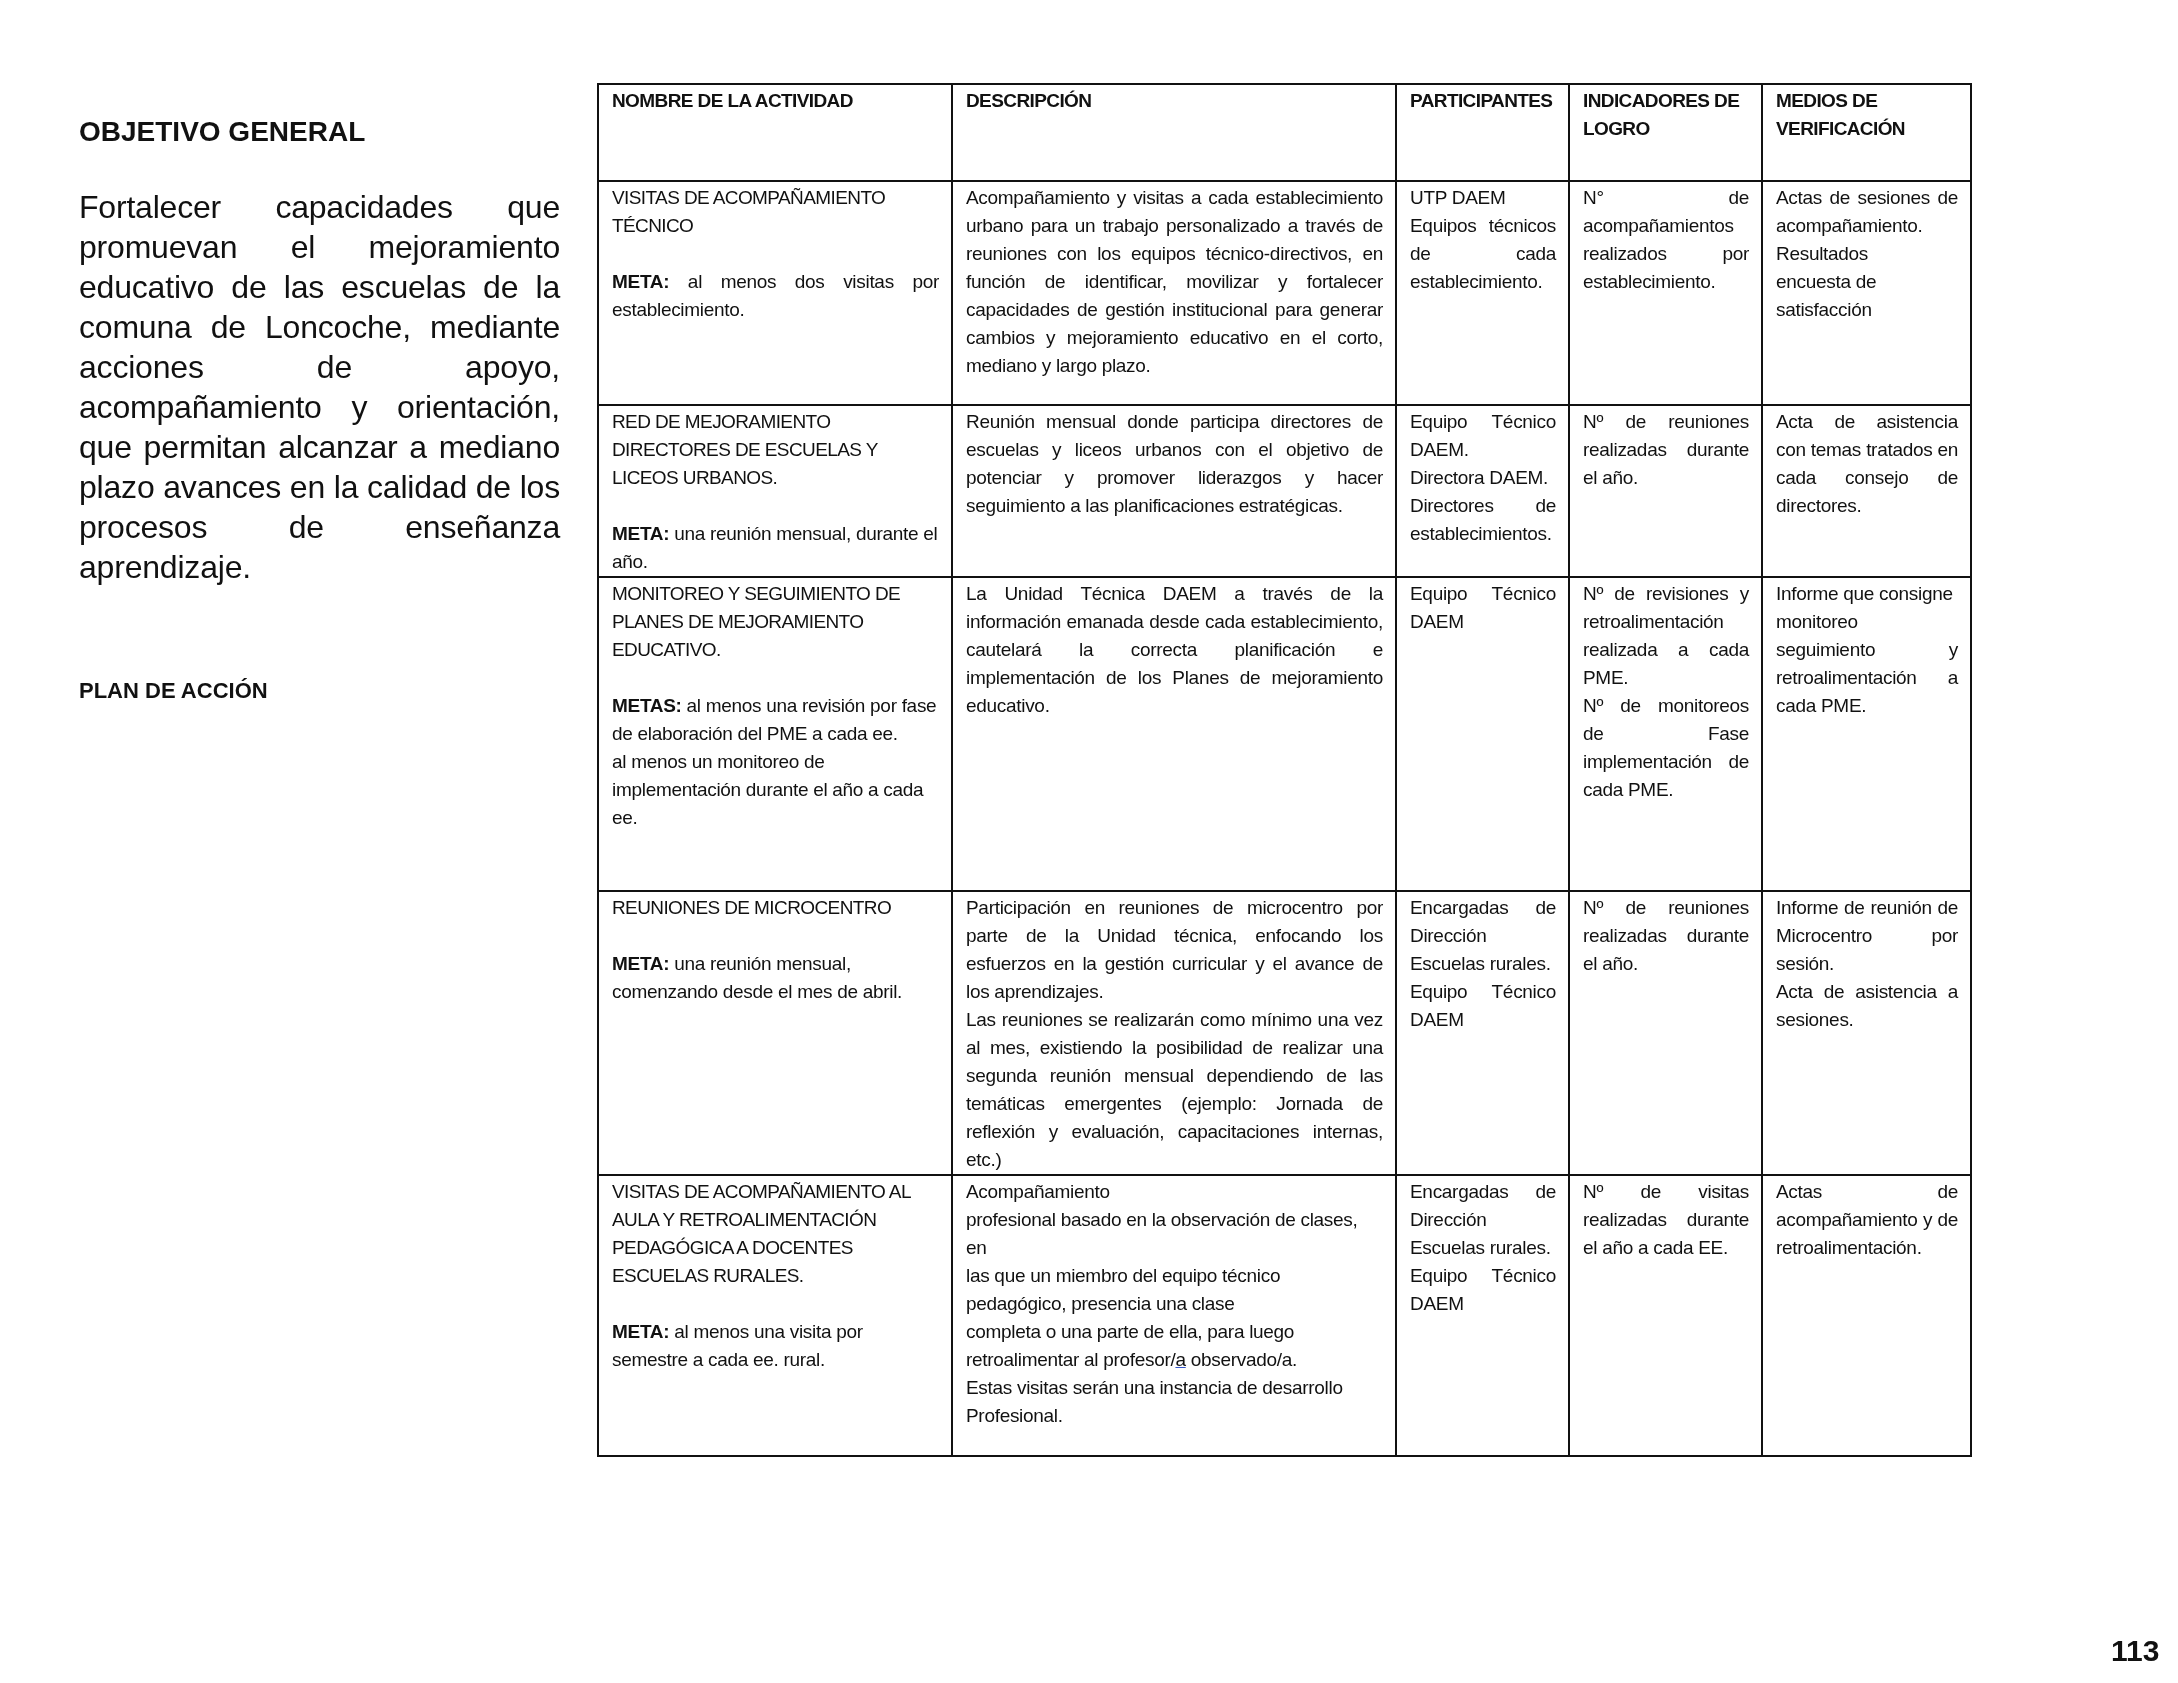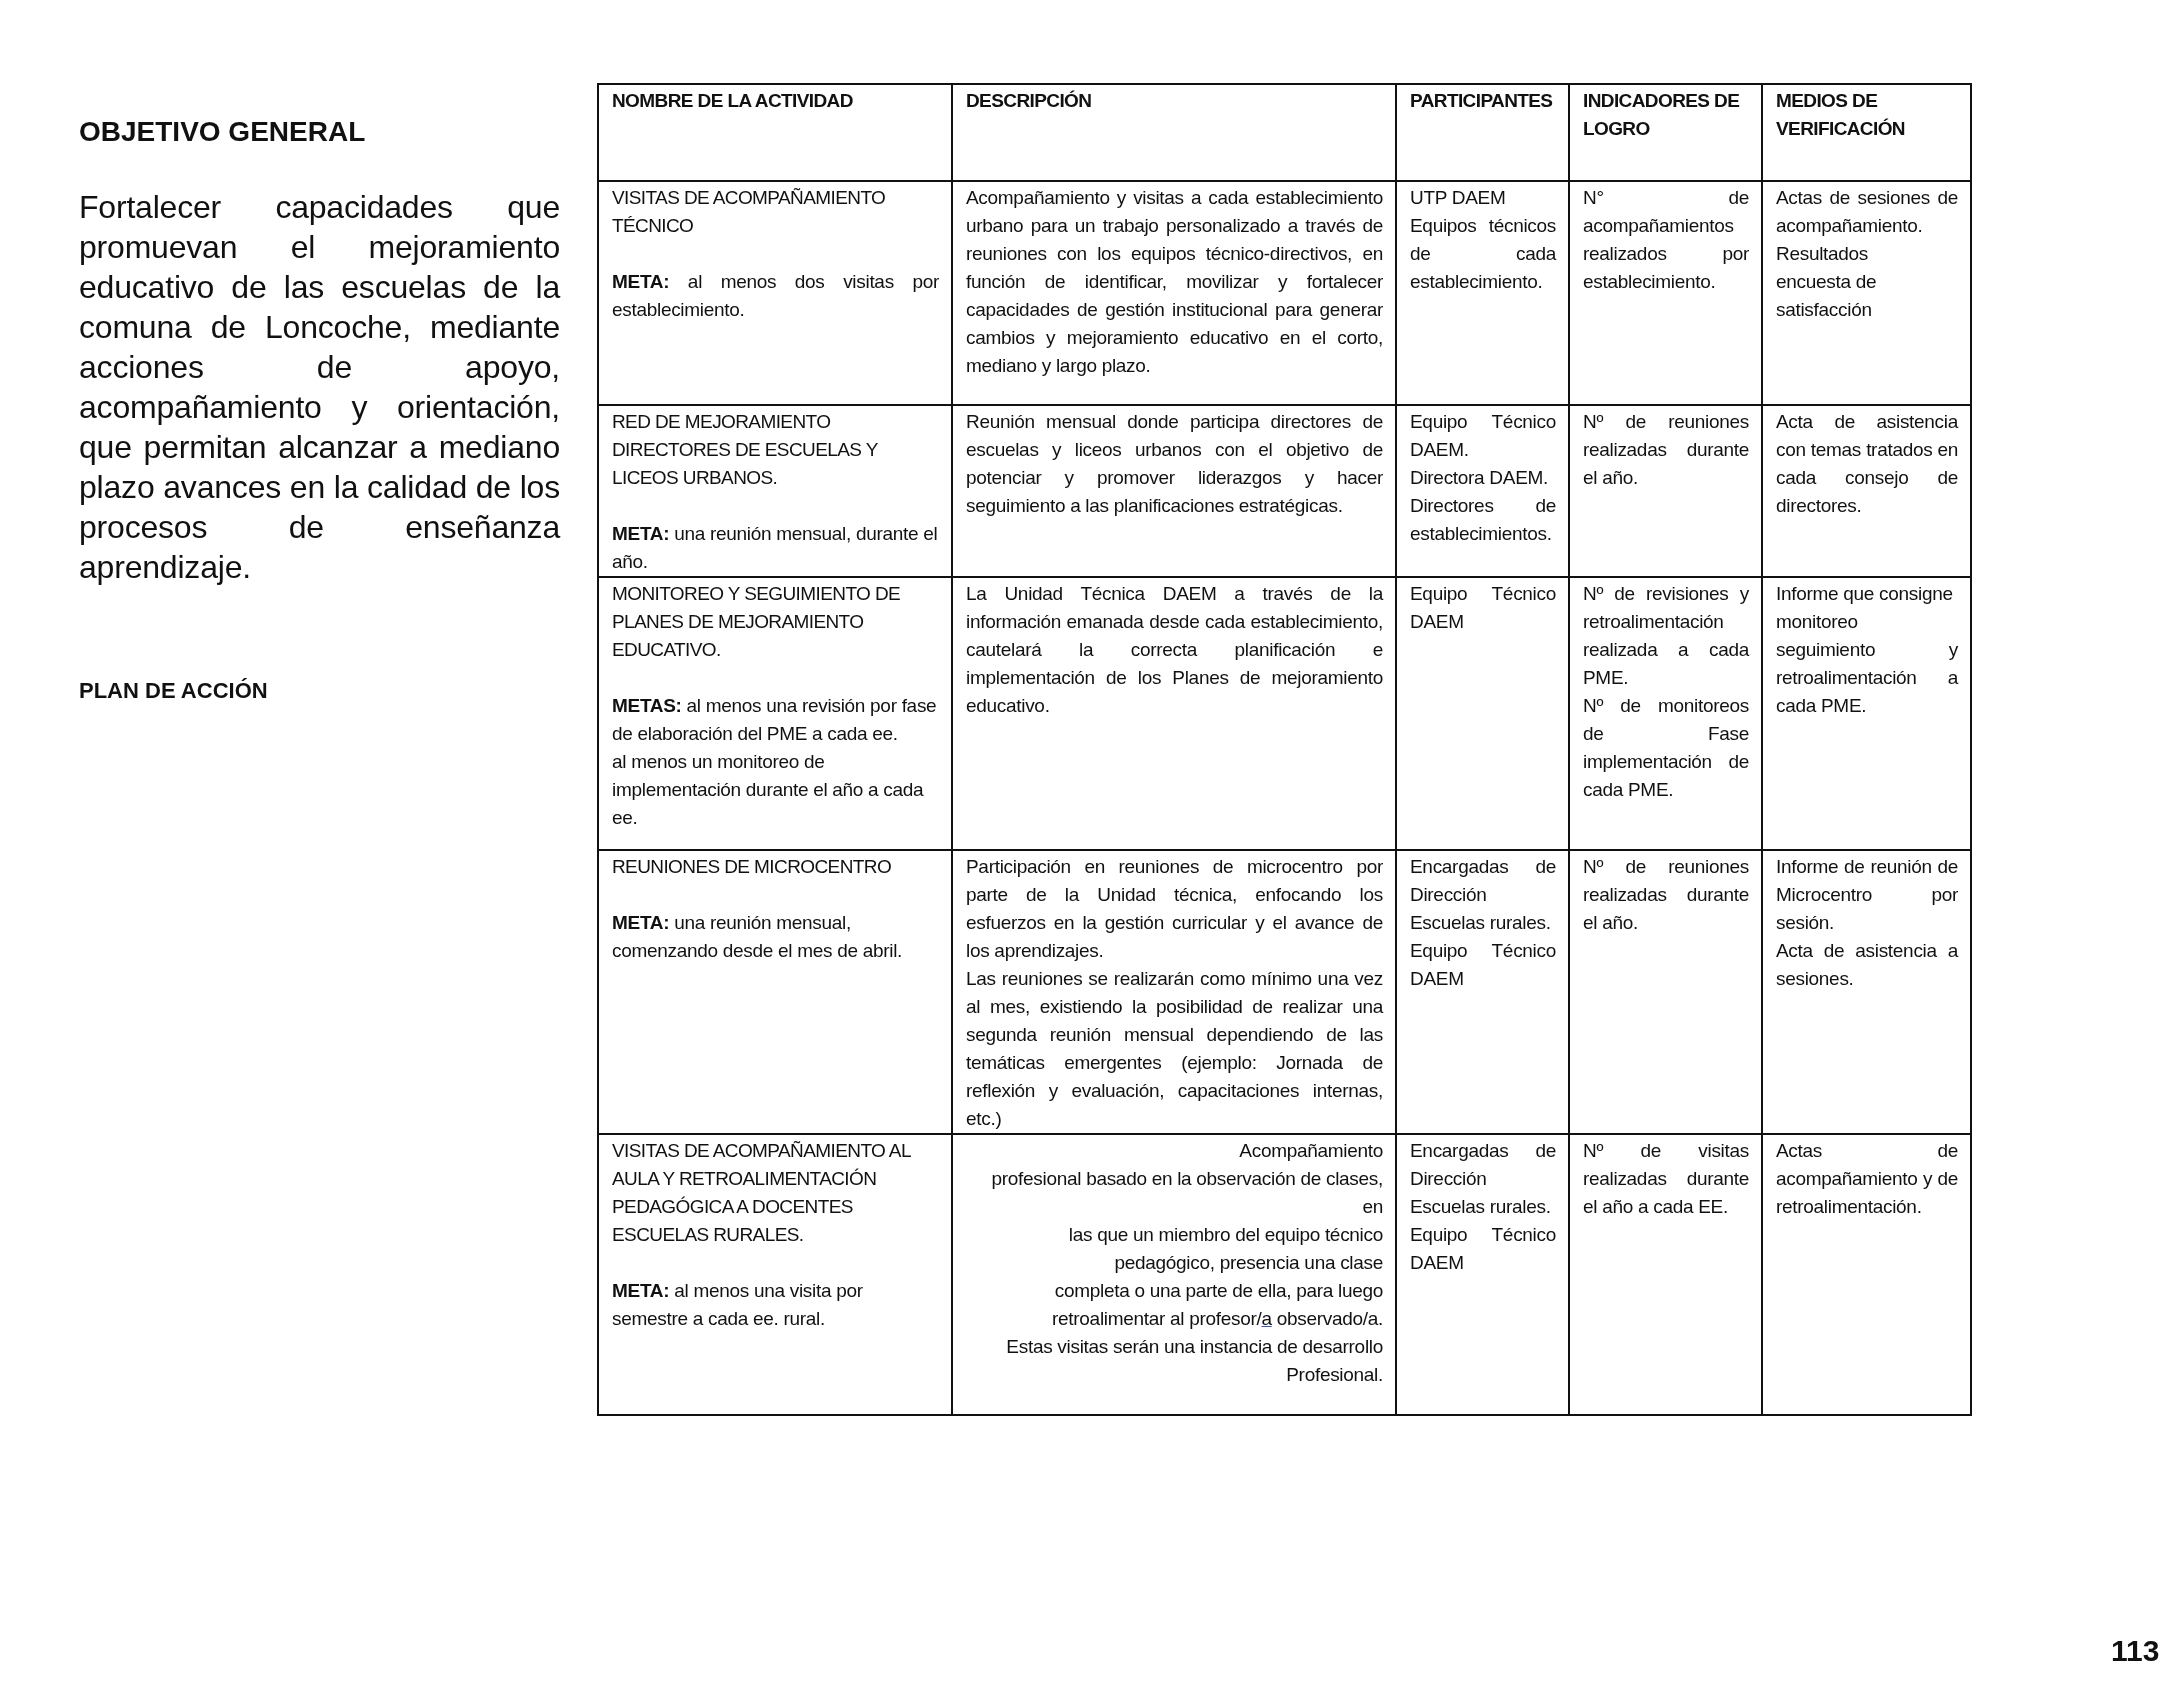--- a/index.html
+++ b/index.html
@@ -79,21 +79,21 @@
       <td>Reunión mensual donde participa directores de escuelas y liceos urbanos con el objetivo de potenciar y promover liderazgos y hacer seguimiento a las planificaciones estratégicas.</td>
       <td>
         <span class="line">Equipo Técnico DAEM.</span>
         <span class="line" style="text-align:left">Directora DAEM.</span>
         <span class="line">Directores de establecimientos.</span>
       </td>
       <td>Nº de reuniones realizadas durante el año.</td>
       <td>Acta de asistencia con temas tratados en cada consejo de directores.</td>
     </tr>
 
-    <tr style="height:273px;">
+    <tr style="height:314px;">
       <td>
         <span class="line act-name">MONITOREO Y SEGUIMIENTO DE PLANES DE MEJORAMIENTO EDUCATIVO.</span>
         <span class="gap"></span>
         <span class="line" style="text-align:left"><span class="meta-label">METAS:</span><span> al menos una revisión por fase de elaboración del PME a cada ee.</span></span>
         <span class="line" style="text-align:left">al menos un monitoreo de implementación durante el año a cada ee.</span>
       </td>
       <td>La Unidad Técnica DAEM a través de la información emanada desde cada establecimiento, cautelará la correcta planificación e implementación de los Planes de mejoramiento educativo.</td>
       <td>Equipo Técnico DAEM</td>
       <td>
         <span class="line">Nº de revisiones y retroalimentación realizada a cada PME.</span>
@@ -125,21 +125,21 @@
         <span class="line">Acta de asistencia a sesiones.</span>
       </td>
     </tr>
 
     <tr style="height:281px;">
       <td>
         <span class="line act-name">VISITAS DE ACOMPAÑAMIENTO AL AULA Y RETROALIMENTACIÓN PEDAGÓGICA A DOCENTES ESCUELAS RURALES.</span>
         <span class="gap"></span>
         <span class="line" style="text-align:left"><span class="meta-label">META:</span><span> al menos una visita por semestre a cada ee. rural.</span></span>
       </td>
-      <td style="text-align:right">
+      <td style="text-align:left">
         <span class="line">Acompañamiento</span>
         <span class="line">profesional basado en la observación de clases,</span>
         <span class="line">en</span>
         <span class="line">las que un miembro del equipo técnico</span>
         <span class="line">pedagógico, presencia una clase</span>
         <span class="line">completa o una parte de ella, para luego</span>
         <span class="line"><span>retroalimentar al profesor/</span><span class="u-a">a</span><span> observado/a.</span></span>
         <span class="line">Estas visitas serán una instancia de desarrollo</span>
         <span class="line">Profesional.</span>
       </td>

